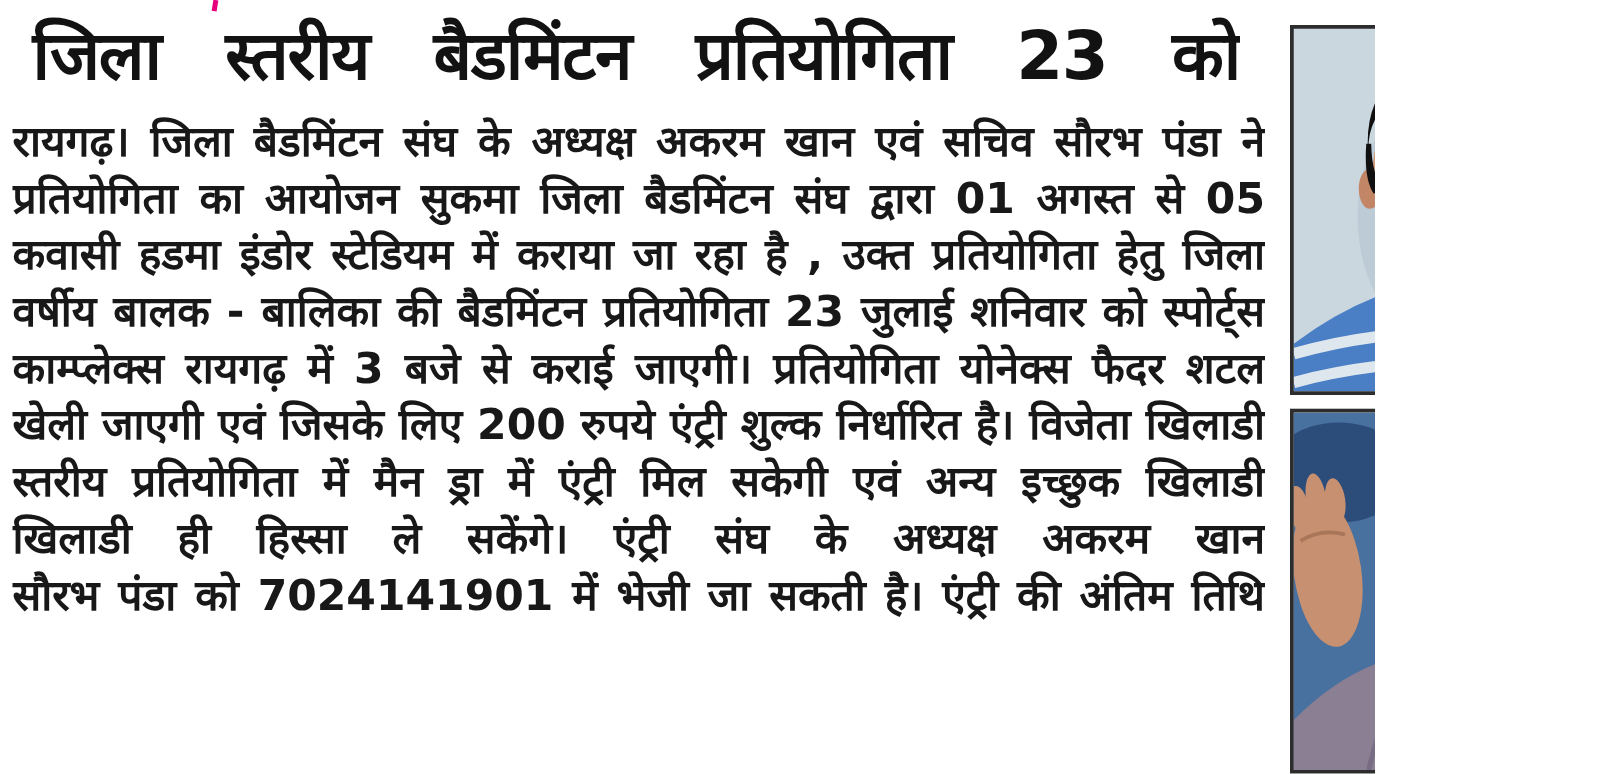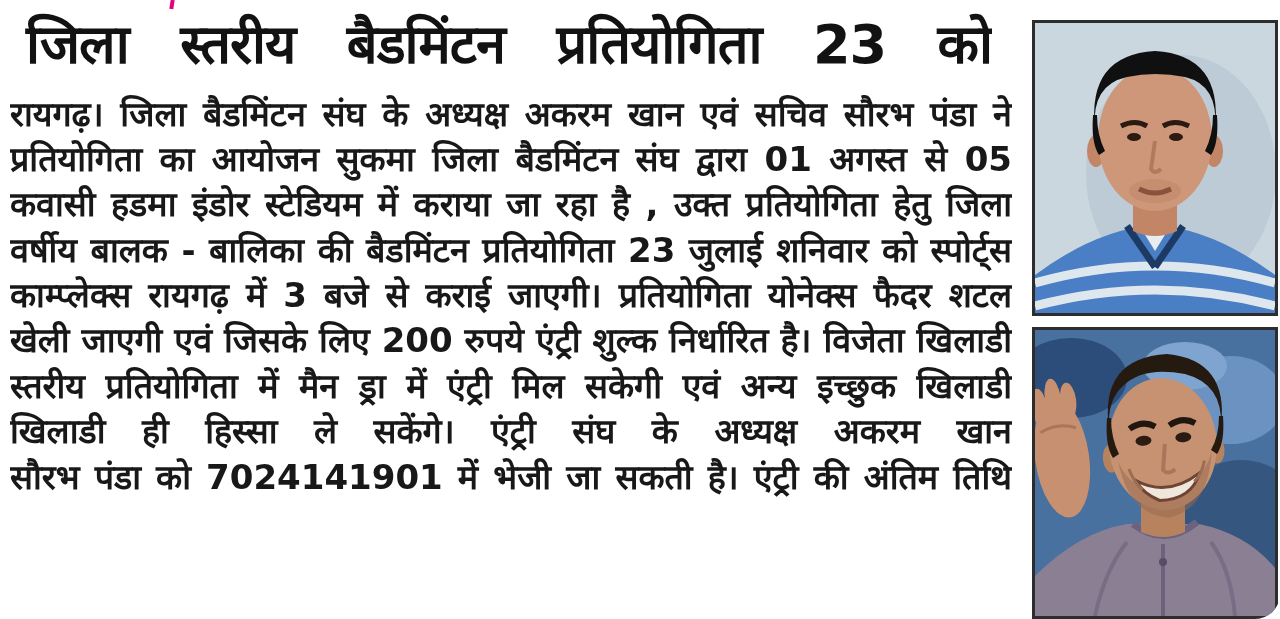--- a/index.html
+++ b/index.html
@@ -1,21 +1,20 @@
 <!DOCTYPE html>
 <html><head>
 <meta charset="utf-8">
 <style>
   html,body { margin:0; padding:0; background:#ffffff; }
   .page {
-    position:relative; width:1280px; height:619px;
+    position:relative; width:1100px; height:619px;
     background:#ffffff; overflow:hidden;
     font-family:"DejaVu Sans", sans-serif;
     color:#161616;
-    border-radius:25px;
   }
   .reg-mark {
     position:absolute; left:170px; top:0; width:4px; height:9px;
     background:#e6007e; transform:rotate(9deg);
   }
   .article { position:absolute; left:10px; top:8px; width:1002px; }
   .headline {
     width:966px; padding-left:16px;
     font-size:54px; font-weight:bold; line-height:1.38;
     letter-spacing:-1px; color:#121212;

